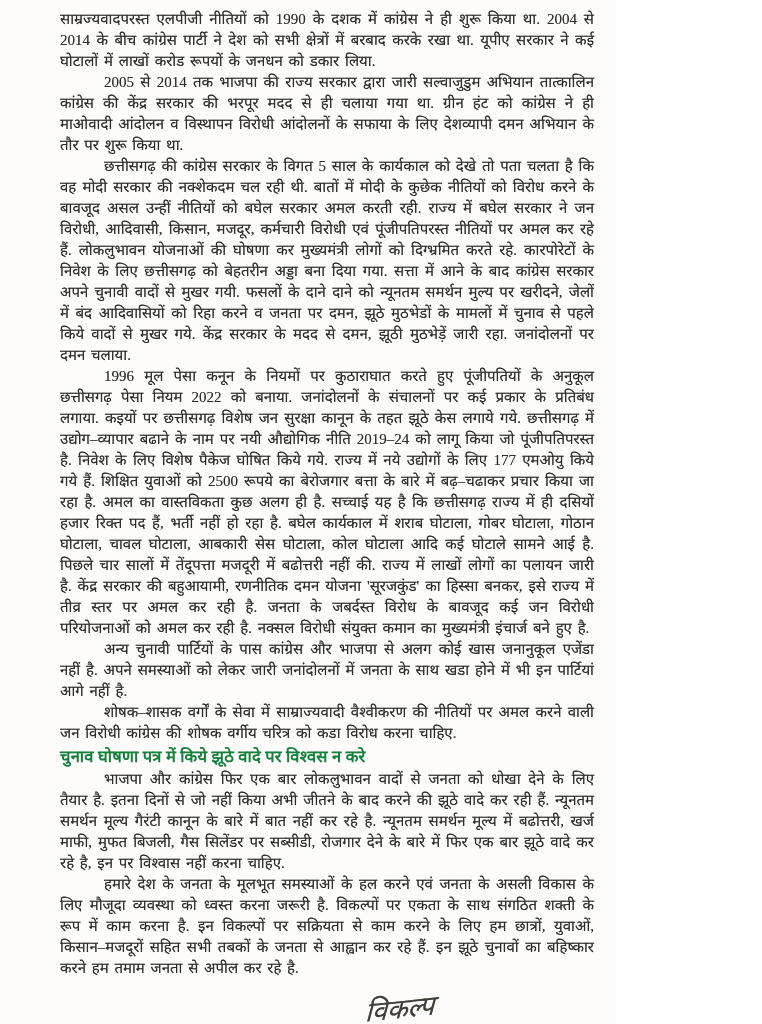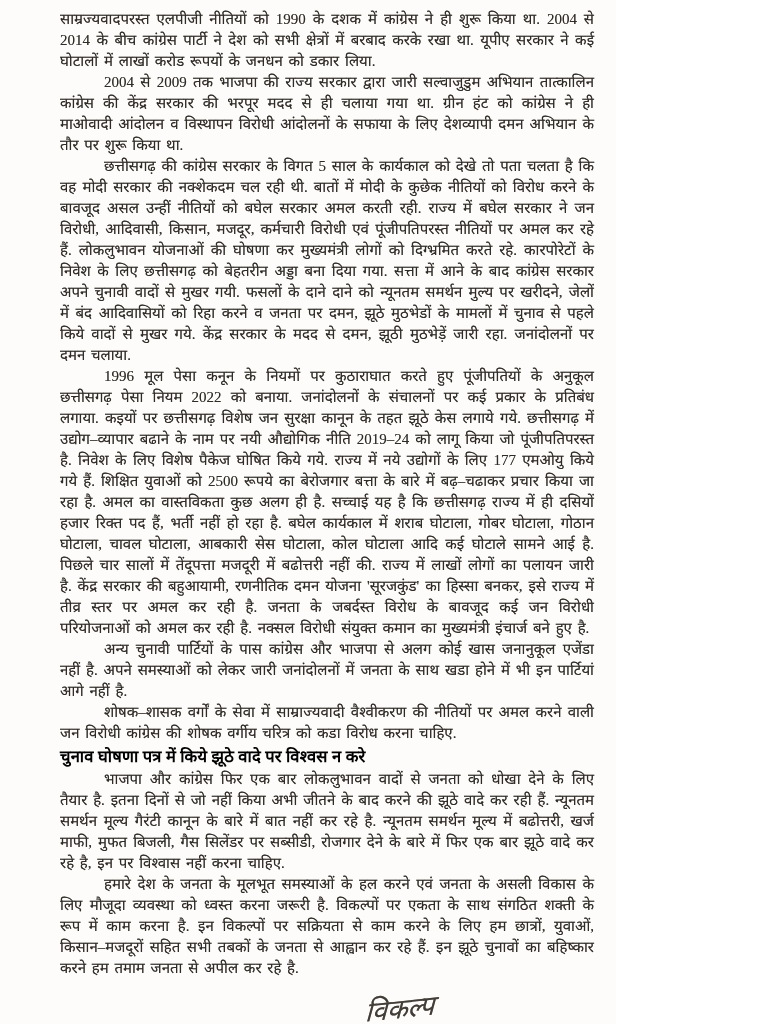--- a/index.html
+++ b/index.html
@@ -28,21 +28,21 @@
     text-shadow: 0 0 0.4px rgba(40,35,30,0.45);
   }
   .body-text p.no-indent {
     text-indent: 0;
   }
   .section-heading {
     margin: 1px 0;
     font-size: 16.5px;
     line-height: 23px;
     font-weight: bold;
-    color: #000000;
+    color: #15803d;
     text-indent: 0;
     text-align: left;
     letter-spacing: 0.2px;
   }
   .signature-block {
     width: 300px;
     margin: 10px 24px 0 auto;
     text-align: center;
   }
   .sig-hand {
@@ -78,21 +78,21 @@
     text-shadow: 0 0 0.5px rgba(208,32,22,0.5);
     text-align: center;
   }
 </style>
 </head>
 <body>
 
 <div class="page">
   <div class="body-text">
     <p class="no-indent">साम्रज्यवादपरस्त एलपीजी नीतियों को 1990 के दशक में कांग्रेस ने ही शुरू किया था. 2004 से 2014 के बीच कांग्रेस पार्टी ने देश को सभी क्षेत्रों में बरबाद करके रखा था. यूपीए सरकार ने कई घोटालों में लाखों करोड रूपयों के जनधन को डकार लिया.</p>
-    <p>2004 से 2009 तक भाजपा की राज्य सरकार द्वारा जारी सल्वाजुडुम अभियान तात्कालिन कांग्रेस की केंद्र सरकार की भरपूर मदद से ही चलाया गया था. ग्रीन हंट को कांग्रेस ने ही माओवादी आंदोलन व विस्थापन विरोधी आंदोलनों के सफाया के लिए देशव्यापी दमन अभियान के तौर पर शुरू किया था.</p>
+    <p>2005 से 2014 तक भाजपा की राज्य सरकार द्वारा जारी सल्वाजुडुम अभियान तात्कालिन कांग्रेस की केंद्र सरकार की भरपूर मदद से ही चलाया गया था. ग्रीन हंट को कांग्रेस ने ही माओवादी आंदोलन व विस्थापन विरोधी आंदोलनों के सफाया के लिए देशव्यापी दमन अभियान के तौर पर शुरू किया था.</p>
     <p>छत्तीसगढ़ की कांग्रेस सरकार के विगत 5 साल के कार्यकाल को देखे तो पता चलता है कि वह मोदी सरकार की नक्शेकदम चल रही थी. बातों में मोदी के कुछेक नीतियों को विरोध करने के बावजूद असल उन्हीं नीतियों को बघेल सरकार अमल करती रही. राज्य में बघेल सरकार ने जन विरोधी, आदिवासी, किसान, मजदूर, कर्मचारी विरोधी एवं पूंजीपतिपरस्त नीतियों पर अमल कर रहे हैं. लोकलुभावन योजनाओं की घोषणा कर मुख्यमंत्री लोगों को दिग्भ्रमित करते रहे. कारपोरेटों के निवेश के लिए छत्तीसगढ़ को बेहतरीन अड्डा बना दिया गया. सत्ता में आने के बाद कांग्रेस सरकार अपने चुनावी वादों से मुखर गयी. फसलों के दाने दाने को न्यूनतम समर्थन मुल्य पर खरीदने, जेलों में बंद आदिवासियों को रिहा करने व जनता पर दमन, झूठे मुठभेडों के मामलों में चुनाव से पहले किये वादों से मुखर गये. केंद्र सरकार के मदद से दमन, झूठी मुठभेड़ें जारी रहा. जनांदोलनों पर दमन चलाया.</p>
     <p>1996 मूल पेसा कनून के नियमों पर कुठाराघात करते हुए पूंजीपतियों के अनुकूल छत्तीसगढ़ पेसा नियम 2022 को बनाया. जनांदोलनों के संचालनों पर कई प्रकार के प्रतिबंध लगाया. कइयों पर छत्तीसगढ़ विशेष जन सुरक्षा कानून के तहत झूठे केस लगाये गये. छत्तीसगढ़ में उद्योग–व्यापार बढाने के नाम पर नयी औद्योगिक नीति 2019–24 को लागू किया जो पूंजीपतिपरस्त है. निवेश के लिए विशेष पैकेज घोषित किये गये. राज्य में नये उद्योगों के लिए 177 एमओयु किये गये हैं. शिक्षित युवाओं को 2500 रूपये का बेरोजगार बत्ता के बारे में बढ़–चढाकर प्रचार किया जा रहा है. अमल का वास्तविकता कुछ अलग ही है. सच्चाई यह है कि छत्तीसगढ़ राज्य में ही दसियों हजार रिक्त पद हैं, भर्ती नहीं हो रहा है. बघेल कार्यकाल में शराब घोटाला, गोबर घोटाला, गोठान घोटाला, चावल घोटाला, आबकारी सेस घोटाला, कोल घोटाला आदि कई घोटाले सामने आई है. पिछले चार सालों में तेंदूपत्ता मजदूरी में बढोत्तरी नहीं की. राज्य में लाखों लोगों का पलायन जारी है. केंद्र सरकार की बहुआयामी, रणनीतिक दमन योजना 'सूरजकुंड' का हिस्सा बनकर, इसे राज्य में तीव्र स्तर पर अमल कर रही है. जनता के जबर्दस्त विरोध के बावजूद कई जन विरोधी परियोजनाओं को अमल कर रही है. नक्सल विरोधी संयुक्त कमान का मुख्यमंत्री इंचार्ज बने हुए है.</p>
     <p>अन्य चुनावी पार्टियों के पास कांग्रेस और भाजपा से अलग कोई खास जनानुकूल एजेंडा नहीं है. अपने समस्याओं को लेकर जारी जनांदोलनों में जनता के साथ खडा होने में भी इन पार्टियां आगे नहीं है.</p>
     <p>शोषक–शासक वर्गों के सेवा में साम्राज्यवादी वैश्वीकरण की नीतियों पर अमल करने वाली जन विरोधी कांग्रेस की शोषक वर्गीय चरित्र को कडा विरोध करना चाहिए.</p>
     <h2 class="section-heading">चुनाव घोषणा पत्र में किये झूठे वादे पर विश्वस न करे</h2>
     <p>भाजपा और कांग्रेस फिर एक बार लोकलुभावन वादों से जनता को धोखा देने के लिए तैयार है. इतना दिनों से जो नहीं किया अभी जीतने के बाद करने की झूठे वादे कर रही हैं. न्यूनतम समर्थन मूल्य गैरंटी कानून के बारे में बात नहीं कर रहे है. न्यूनतम समर्थन मूल्य में बढोत्तरी, खर्ज माफी, मुफत बिजली, गैस सिलेंडर पर सब्सीडी, रोजगार देने के बारे में फिर एक बार झूठे वादे कर रहे है, इन पर विश्वास नहीं करना चाहिए.</p>
     <p>हमारे देश के जनता के मूलभूत समस्याओं के हल करने एवं जनता के असली विकास के लिए मौजूदा व्यवस्था को ध्वस्त करना जरूरी है. विकल्पों पर एकता के साथ संगठित शक्ती के रूप में काम करना है. इन विकल्पों पर सक्रियता से काम करने के लिए हम छात्रों, युवाओं, किसान–मजदूरों सहित सभी तबकों के जनता से आह्वान कर रहे हैं. इन झूठे चुनावों का बहिष्कार करने हम तमाम जनता से अपील कर रहे है.</p>
   </div>
 
   <div class="signature-block">

